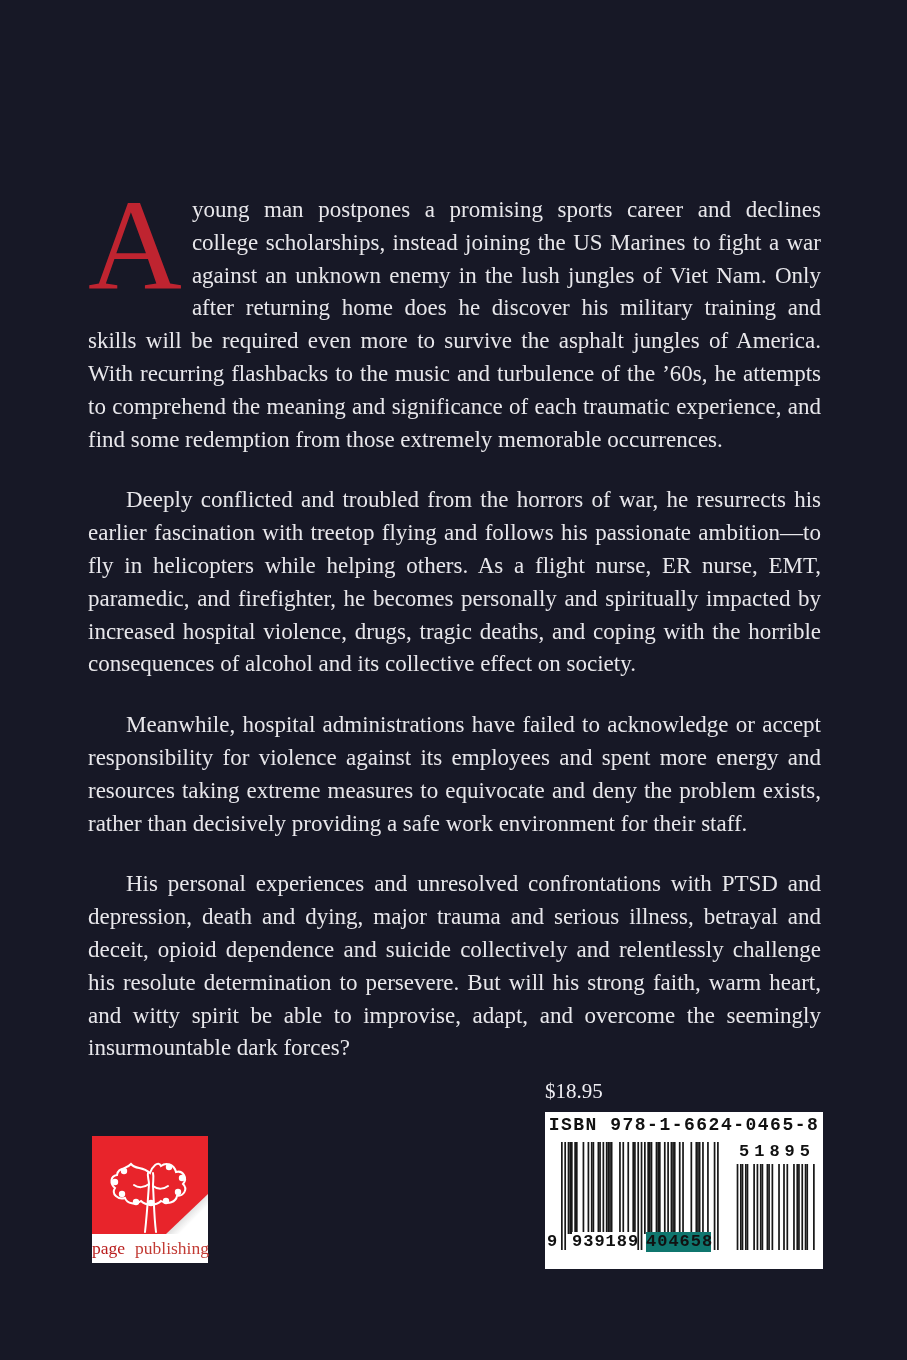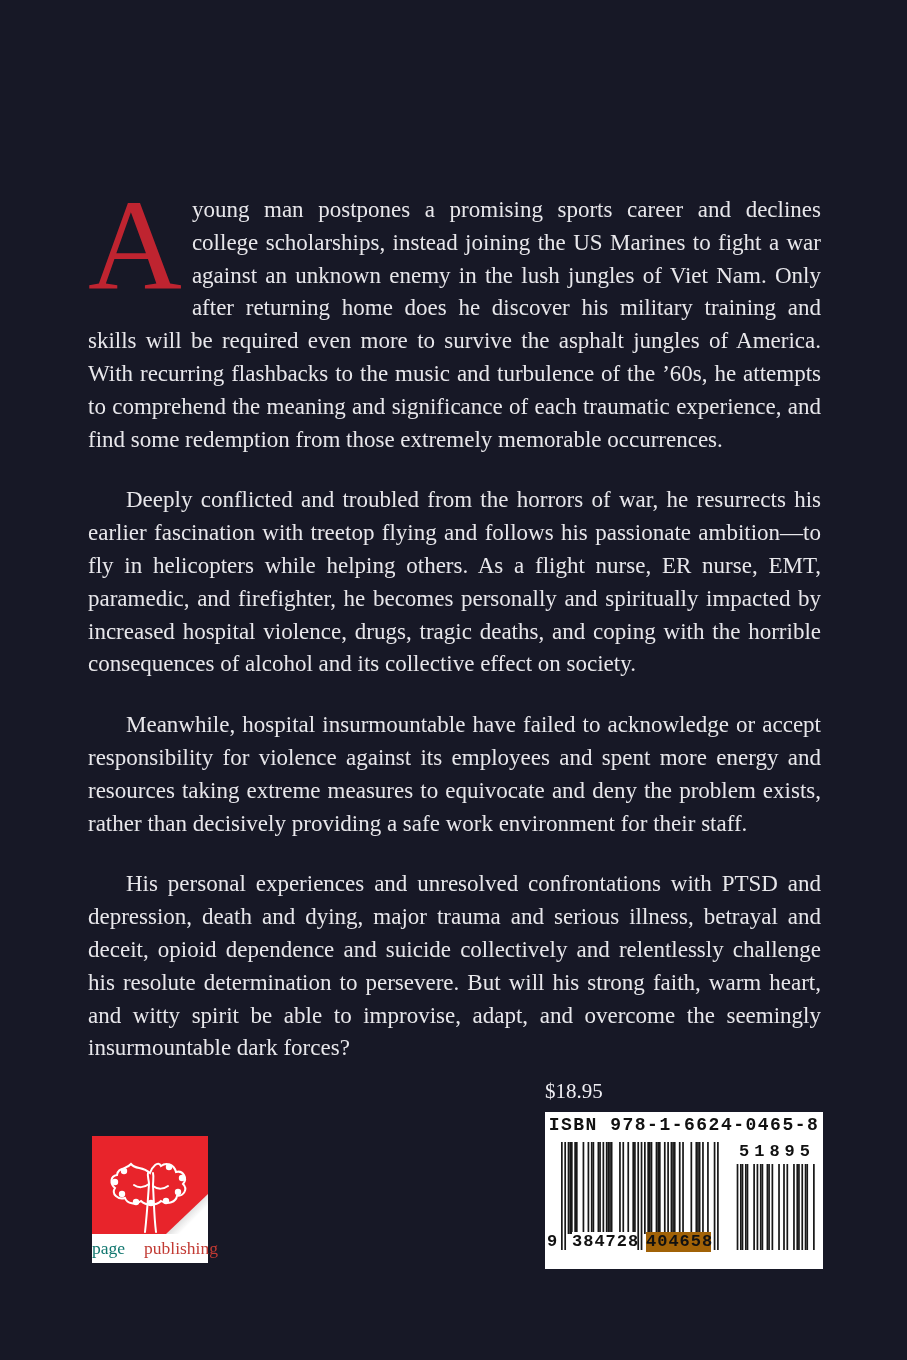--- a/index.html
+++ b/index.html
@@ -47,50 +47,50 @@
     font-family:"Liberation Mono", monospace; font-weight:bold;
     font-size:17px; letter-spacing:5px; white-space:nowrap;
   }
   .ean-digits {
     position:absolute; top:120px; height:20px;
     font-family:"Liberation Mono", monospace; font-weight:bold;
     font-size:17px; letter-spacing:1px; white-space:nowrap;
   }
   .ean-first { left:2px; }
   .ean-grp1  { left:27px;  width:65px; background:#fff; text-align:center; }
-  .ean-grp2  { left:101px; width:65px; background:#a16207; text-align:right; }
+  .ean-grp2  { left:101px; width:65px; background:#0f766e; text-align:right; }
 
   
   .logo { position:absolute; left:92px; top:1136px; width:116px; height:127px; background:#ffffff; }
   .logo-red { position:absolute; left:0; top:0; right:0; bottom:29px; background:#e8242b; overflow:hidden; }
   .logo-red svg { position:absolute; left:6px; top:4px; }
   .page-curl {
     position:absolute; right:0; bottom:0; width:42px; height:40px;
     clip-path:polygon(100% 0, 100% 100%, 0 100%);
     background:linear-gradient(315deg, #ffffff 35%, #d8d8d8 55%, #8f8f8f 75%, #6f6f6f 100%);
   }
   .logo-label {
     position:absolute; left:0; right:0; bottom:0; height:29px;
     background:#ffffff; text-align:center; line-height:29px;
     font-size:17.5px; white-space:nowrap;
   }
-  .logo-label .word-page { color:#0f766e; }
-  .logo-label .word-publishing { color:#c23a33; margin-left:19px; }
+  .logo-label .word-page { color:#b91c1c; }
+  .logo-label .word-publishing { color:#c23a33; margin-left:10px; }
 </style>
 </head>
 <body>
 
 <div class="page">
 
   <main class="synopsis">
     <p>
       <span class="dropcap">A</span><span>young man postpones a promising sports career and declines college scholarships, instead joining the US Marines to fight a war against an unknown enemy in the lush jungles of Viet Nam. Only after returning home does he discover his military training and skills will be required even more to survive the asphalt jungles of America. With recurring flashbacks to the music and turbulence of the ’60s, he attempts to comprehend the meaning and significance of each traumatic experience, and find some redemption from those extremely memorable occurrences.</span>
     </p>
     <p class="indent">Deeply conflicted and troubled from the horrors of war, he resurrects his earlier fascination with treetop flying and follows his passionate ambition—to fly in helicopters while helping others. As a flight nurse, ER nurse, EMT, paramedic, and firefighter, he becomes personally and spiritually impacted by increased hospital violence, drugs, tragic deaths, and coping with the horrible consequences of alcohol and its collective effect on society.</p>
-    <p class="indent">Meanwhile, hospital insurmountable have failed to acknowledge or accept responsibility for violence against its employees and spent more energy and resources taking extreme measures to equivocate and deny the problem exists, rather than decisively providing a safe work environment for their staff.</p>
+    <p class="indent">Meanwhile, hospital administrations have failed to acknowledge or accept responsibility for violence against its employees and spent more energy and resources taking extreme measures to equivocate and deny the problem exists, rather than decisively providing a safe work environment for their staff.</p>
     <p class="indent">His personal experiences and unresolved confrontations with PTSD and depression, death and dying, major trauma and serious illness, betrayal and deceit, opioid dependence and suicide collectively and relentlessly challenge his resolute determination to persevere. But will his strong faith, warm heart, and witty spirit be able to improvise, adapt, and overcome the seemingly insurmountable dark forces?</p>
   </main>
 
   <div class="price">$18.95</div>
 
   <div class="barcode">
     <div class="isbn-label">ISBN 978-1-6624-0465-8</div>
     <svg id="ean13-svg" class="main-bars" width="158" height="108">
         <rect x="0.00" y="0" width="1.71" height="108"></rect>
         <rect x="3.32" y="0" width="1.71" height="108"></rect>
@@ -159,21 +159,21 @@
         <rect x="51.46" y="0" width="1.71" height="86"></rect>
         <rect x="58.10" y="0" width="1.71" height="86"></rect>
         <rect x="61.42" y="0" width="1.71" height="86"></rect>
         <rect x="63.08" y="0" width="1.71" height="86"></rect>
         <rect x="66.40" y="0" width="1.71" height="86"></rect>
         <rect x="69.72" y="0" width="1.71" height="86"></rect>
         <rect x="71.38" y="0" width="1.71" height="86"></rect>
         <rect x="78.02" y="0" width="1.71" height="86"></rect>
       </svg>
     <span class="ean-digits ean-first">9</span>
-    <span class="ean-digits ean-grp1">384728</span>
+    <span class="ean-digits ean-grp1">939189</span>
     <span class="ean-digits ean-grp2">404658</span>
   </div>
 
   <div class="logo">
     <div class="logo-red">
       <svg width="104" height="94" viewBox="0 0 104 94" fill="none" stroke="#ffffff" stroke-width="2" stroke-linecap="round">
         <path d="M47 92 C49 74 50 58 51 44 C51 40 49 36 50 33"></path>
         <path d="M58 92 C56 76 56 62 55 46 C55 41 56 37 55 33"></path>
         <path d="M51 44 C46 48 40 48 36 45"></path>
         <path d="M55 46 C60 50 66 49 70 46"></path>

